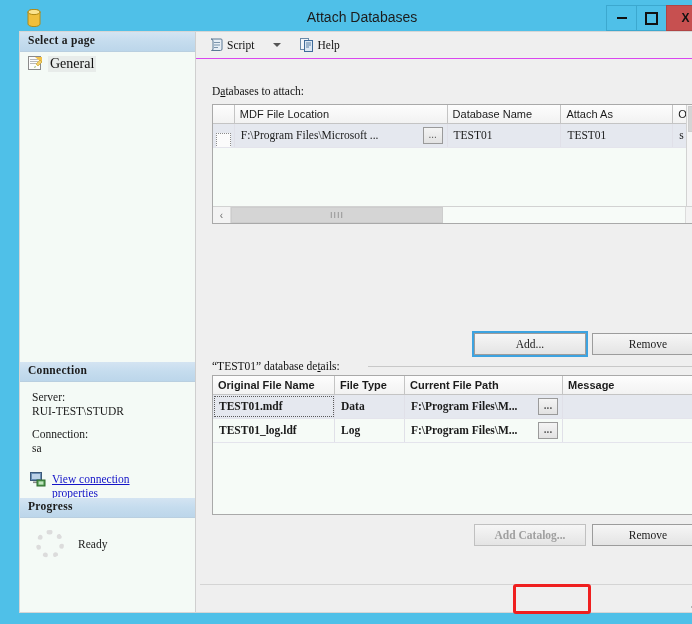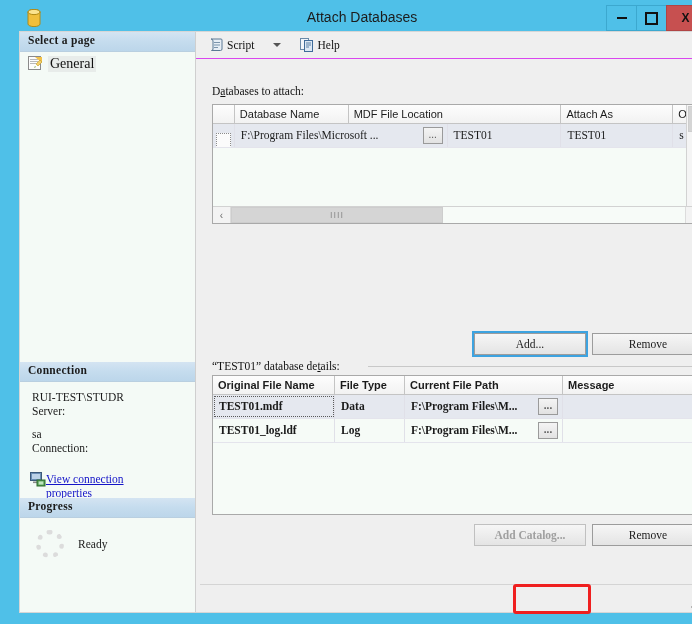--- a/index.html
+++ b/index.html
@@ -131,21 +131,21 @@
 
   .conn-body {
     padding: 8px 8px 6px 12px;
     font-family: "Liberation Serif", serif;
     font-size: 11.5px;
     color: #1b1b1b;
     line-height: 14px;
   }
   .conn-body .grp { margin-bottom: 9px; }
   .conn-link-row {
-    display: flex; align-items: flex-start; 
+    display: flex; align-items: flex-start; gap: 6px;
     padding: 2px 6px 0 10px;
   }
   .conn-link {
     color: #1414c8;
     text-decoration: underline;
     font-family: "Liberation Serif", serif;
     font-size: 11.5px;
     line-height: 14px;
     cursor: pointer;
     width: 102px;
@@ -426,26 +426,26 @@
               </span>
               <span class="label">General</span>
             </div>
           </div>
         </div>
 
         <div class="sect-connection">
           <div class="pane-header">Connection</div>
           <div class="conn-body">
             <div class="grp">
+              <div>Server:</div>
               <div>RUI-TEST\STUDR</div>
-              <div>Server:</div>
             </div>
             <div class="grp">
+              <div>Connection:</div>
               <div>sa</div>
-              <div>Connection:</div>
             </div>
           </div>
           <div class="conn-link-row">
             <span>
               <svg width="16" height="15" viewBox="0 0 16 15">
                 <rect x="0.5" y="0.5" width="11" height="8" fill="#6b8fb5" stroke="#3c5a7a"></rect>
                 <rect x="2" y="2" width="8" height="5" fill="#bcd3e8"></rect>
                 <rect x="3" y="9.5" width="6" height="1.6" fill="#8a8a8a"></rect>
                 <rect x="7" y="8" width="8" height="6" fill="#4f9a4f" stroke="#2e6b2e"></rect>
                 <rect x="8.6" y="9.4" width="4.8" height="3.2" fill="#bfe4bf"></rect>
@@ -495,22 +495,22 @@
         </div>
 
         <div class="grouplabel" style="left:16px; top:53px;">
           <span>D</span><u>a</u><span>tabases to attach:</span>
         </div>
 
         <div class="grid" style="left:16px; top:72px; width:492px; height:120px;">
 
           <div class="ghead">
             <div class="gh" style="width:22px;"></div>
+            <div class="gh" style="width:215px;">MDF File Location</div>
             <div class="gh" style="width:115px;">Database Name</div>
-            <div class="gh" style="width:215px;">MDF File Location</div>
             <div class="gh" style="width:113px;">Attach As</div>
             <div class="gh" style="width:30px;">O</div>
           </div>
 
           <div class="grow sel">
             <div class="gc" style="width:22px; padding-left:0;">
               <div class="cellcheck"></div>
             </div>
             <div class="gc" style="width:215px;">
               <span>F:\Program Files\Microsoft ...</span>

